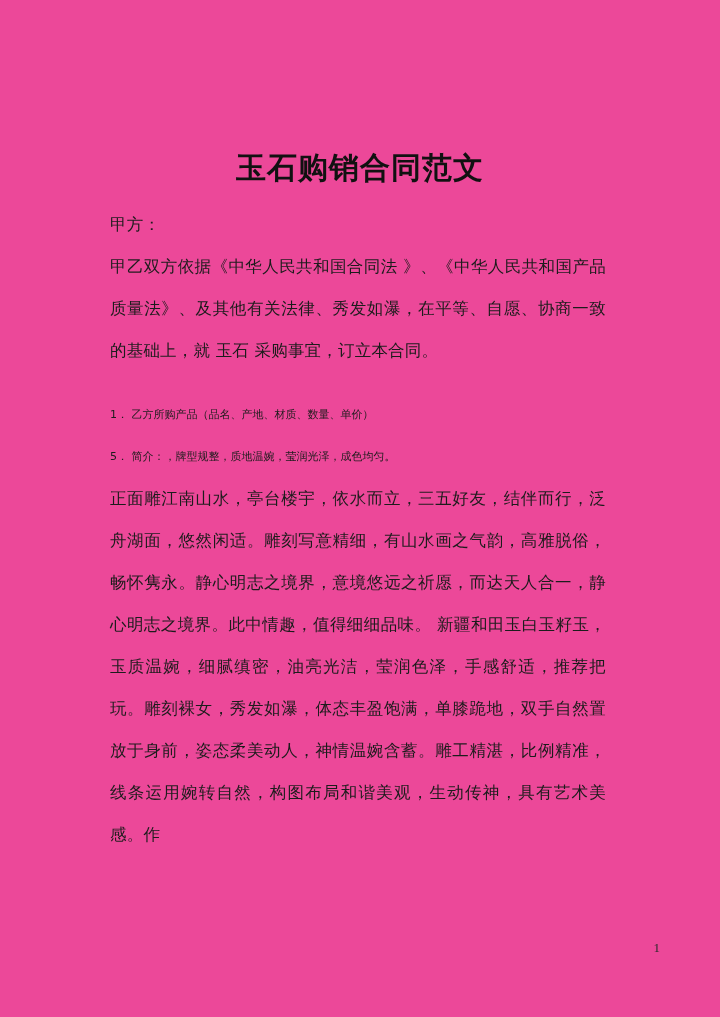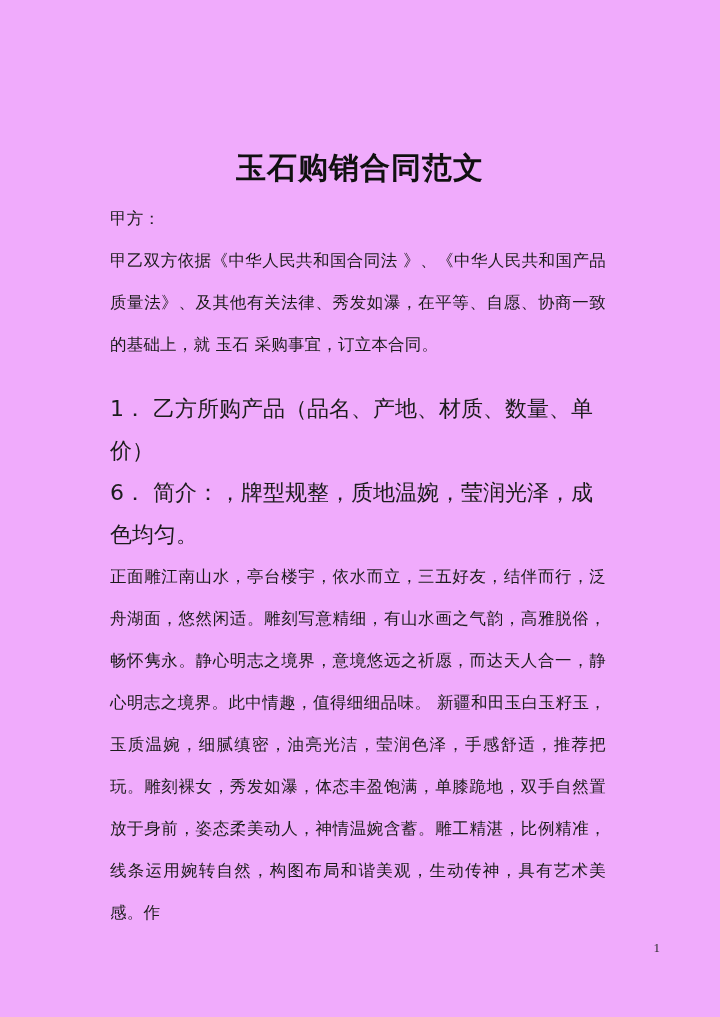--- a/index.html
+++ b/index.html
@@ -8,21 +8,21 @@
     background: #ffffff;
   }
   body {
     font-family: "DejaVu Sans", "Liberation Sans", sans-serif;
     color: #1c1c1c;
   }
   .page {
     position: relative;
     width: 720px;
     height: 1017px;
-    background: #f0abfc;
+    background: #ec4899;
     overflow: hidden;
     box-sizing: border-box;
   }
   .doc-body {
     position: absolute;
     left: 110px;
     top: 0;
     width: 496px;
   }
   .doc-title {
@@ -46,21 +46,21 @@
     margin: 0;
     white-space: pre-wrap;
     word-break: break-all;
   }
   .para-block {
     text-align: justify;
     text-justify: inter-ideograph;
   }
   .spacer-md { height: 22px; }
   .list-item {
-    font-size: 22px;
+    font-size: 11px;
     line-height: 42px;
     margin: 0;
     white-space: pre-wrap;
   }
   .page-number {
     position: absolute;
     left: 0;
     top: 938px;
     width: 660px;
     text-align: right;
@@ -70,33 +70,33 @@
     font-family: "Liberation Serif", "DejaVu Serif", serif;
   }
 </style>
 </head>
 <body>
 
 <div class="page">
 
   <div class="doc-title">玉石购销合同范文</div>
 
-  <div class="doc-body" style="top: 198px;">
+  <div class="doc-body" style="top: 204px;">
 
     <p class="para">甲方：</p>
 
 
     <p class="para para-block">甲乙双方依据《中华人民共和国合同法 》、《中华人民共和国产品质量法》、及其他有关法律、秀发如瀑，在平等、自愿、协商一致的基础上，就 玉石 采购事宜，订立本合同。</p>
 
 
     <div class="spacer-md"></div>
 
     <p class="list-item">1． 乙方所购产品（品名、产地、材质、数量、单价）</p>
 
-    <p class="list-item">6． 简介：，牌型规整，质地温婉，莹润光泽，成色均匀。</p>
+    <p class="list-item">5． 简介：，牌型规整，质地温婉，莹润光泽，成色均匀。</p>
 
     <p class="para para-block">正面雕江南山水，亭台楼宇，依水而立，三五好友，结伴而行，泛舟湖面，悠然闲适。雕刻写意精细，有山水画之气韵，高雅脱俗，畅怀隽永。静心明志之境界，意境悠远之祈愿，而达天人合一，静心明志之境界。此中情趣，值得细细品味。 新疆和田玉白玉籽玉，玉质温婉，细腻缜密，油亮光洁，莹润色泽，手感舒适，推荐把玩。雕刻裸女，秀发如瀑，体态丰盈饱满，单膝跪地，双手自然置放于身前，姿态柔美动人，神情温婉含蓄。雕工精湛，比例精准，线条运用婉转自然，构图布局和谐美观，生动传神，具有艺术美感。作</p>
 
   </div>
 
   <div class="page-number">1</div>
 
 </div>
 
 </body></html>

